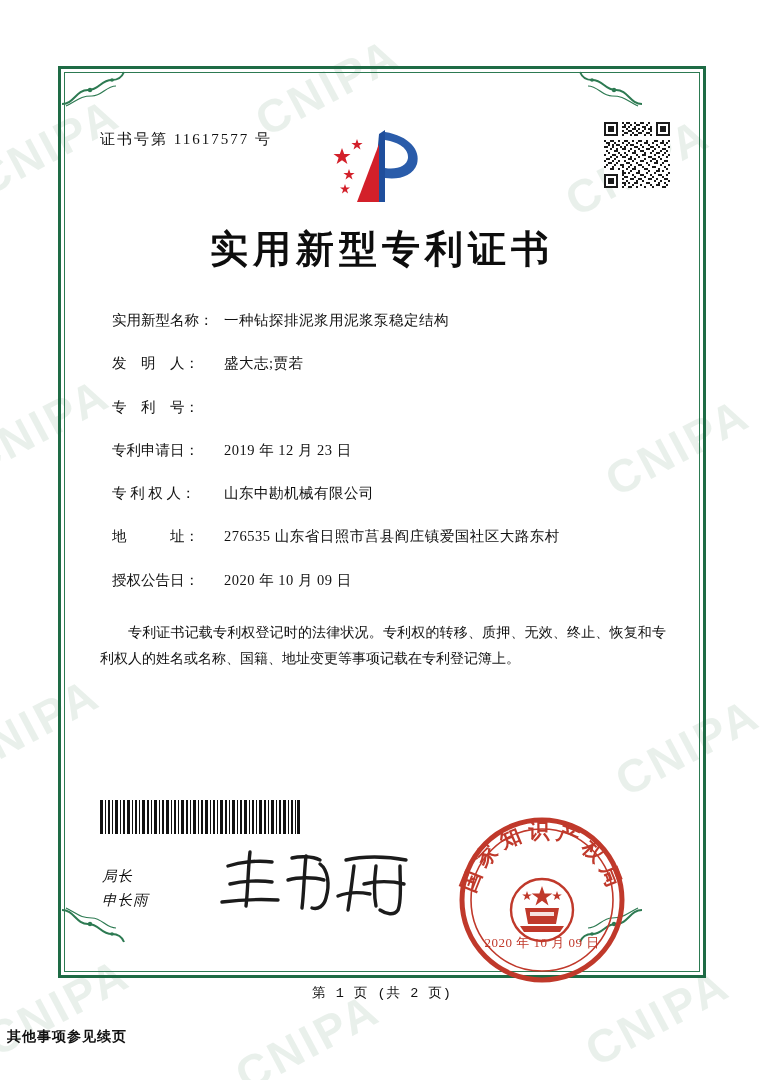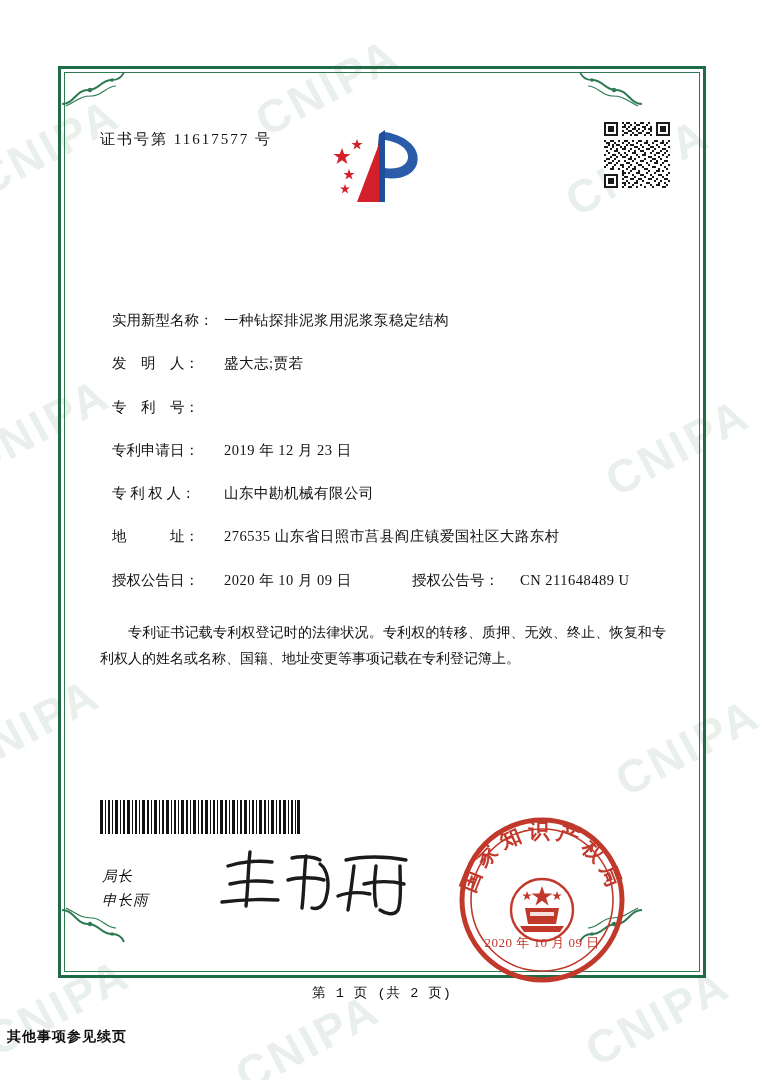--- a/index.html
+++ b/index.html
@@ -531,20 +531,21 @@
 
         <g fill="#d3202a">
           <polygon points="25,22 27.2,28 33.5,28 28.4,31.8 30.4,38 25,34.2 19.6,38 21.6,31.8 16.5,28 22.8,28"></polygon>
           <polygon points="40,13 41.4,17 45.6,17 42.2,19.5 43.5,23.6 40,21.1 36.5,23.6 37.8,19.5 34.4,17 38.6,17"></polygon>
           <polygon points="32,43 33.4,47 37.6,47 34.2,49.5 35.5,53.6 32,51.1 28.5,53.6 29.8,49.5 26.4,47 30.6,47"></polygon>
           <polygon points="28,58 29.2,61.6 33,61.6 29.9,63.8 31.1,67.4 28,65.2 24.9,67.4 26.1,63.8 23,61.6 26.8,61.6"></polygon>
         </g>
       </svg>
     </div>
 
+    <div id="doc-title">实用新型专利证书</div>
 
     <div id="fields">
 
       <div class="field-row">
         <span class="field-label">实用新型名称：</span>
         <span class="field-value">一种钻探排泥浆用泥浆泵稳定结构</span>
       </div>
 
       <div class="field-row">
         <span class="field-label">发　明　人：</span>
@@ -567,24 +568,20 @@
 
       <div class="field-row">
         <span class="field-label">地　　　址：</span>
         <span class="field-value">276535  山东省日照市莒县阎庄镇爱国社区大路东村</span>
       </div>
 
       <div class="field-row two-col">
         <span class="col-a">
           <span class="field-label">授权公告日：</span>
           <span class="field-value">2020 年 10 月 09 日</span>
-        </span>
-        <span class="col-b">
-          <span class="field-label">授权公告号：</span>
-          <span class="field-value">CN 211648489 U</span>
         </span>
       </div>
 
     </div>
 
     <div id="paragraphs">
       <p>专利证书记载专利权登记时的法律状况。专利权的转移、质押、无效、终止、恢复和专利权人的姓名或名称、国籍、地址变更等事项记载在专利登记簿上。</p>
     </div>
 
     <div id="barcode">

